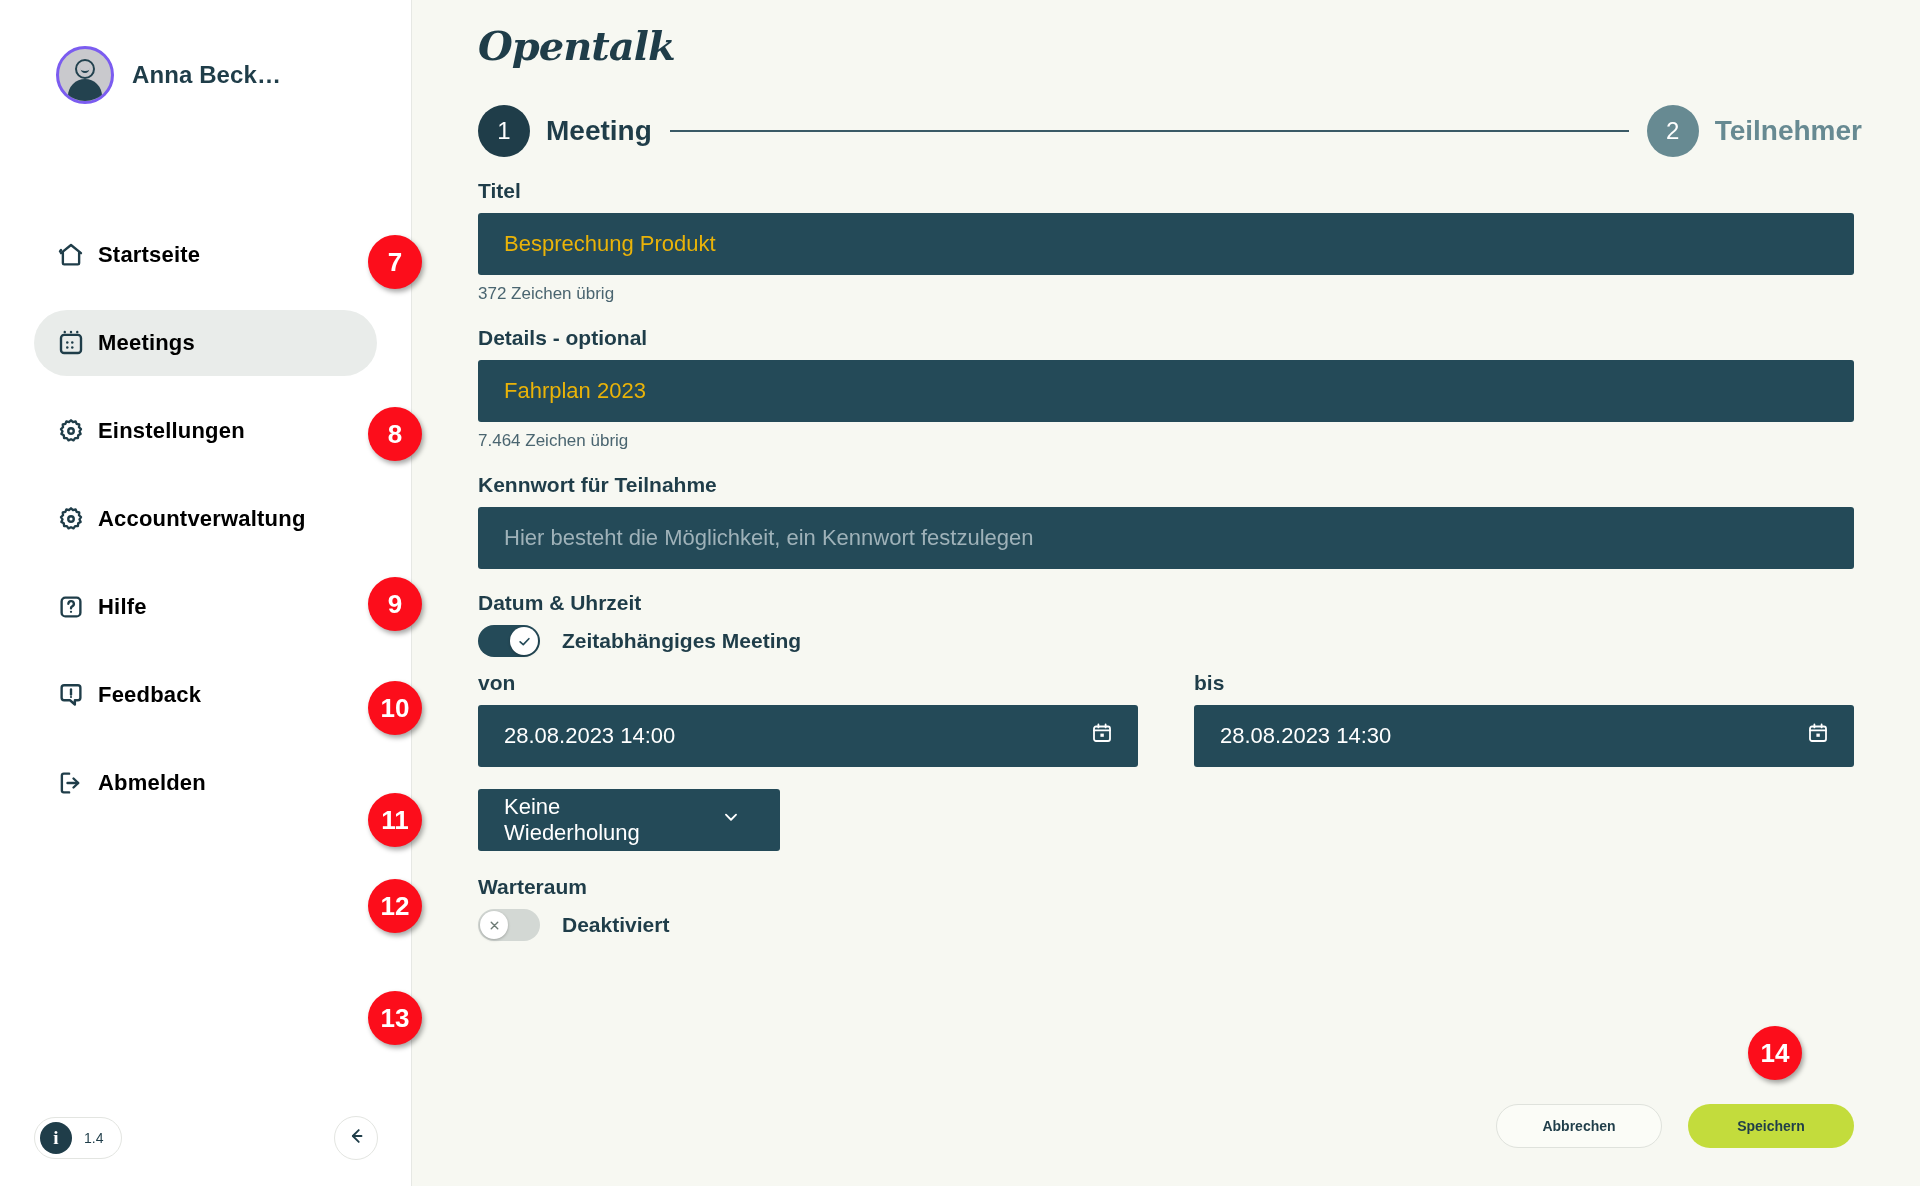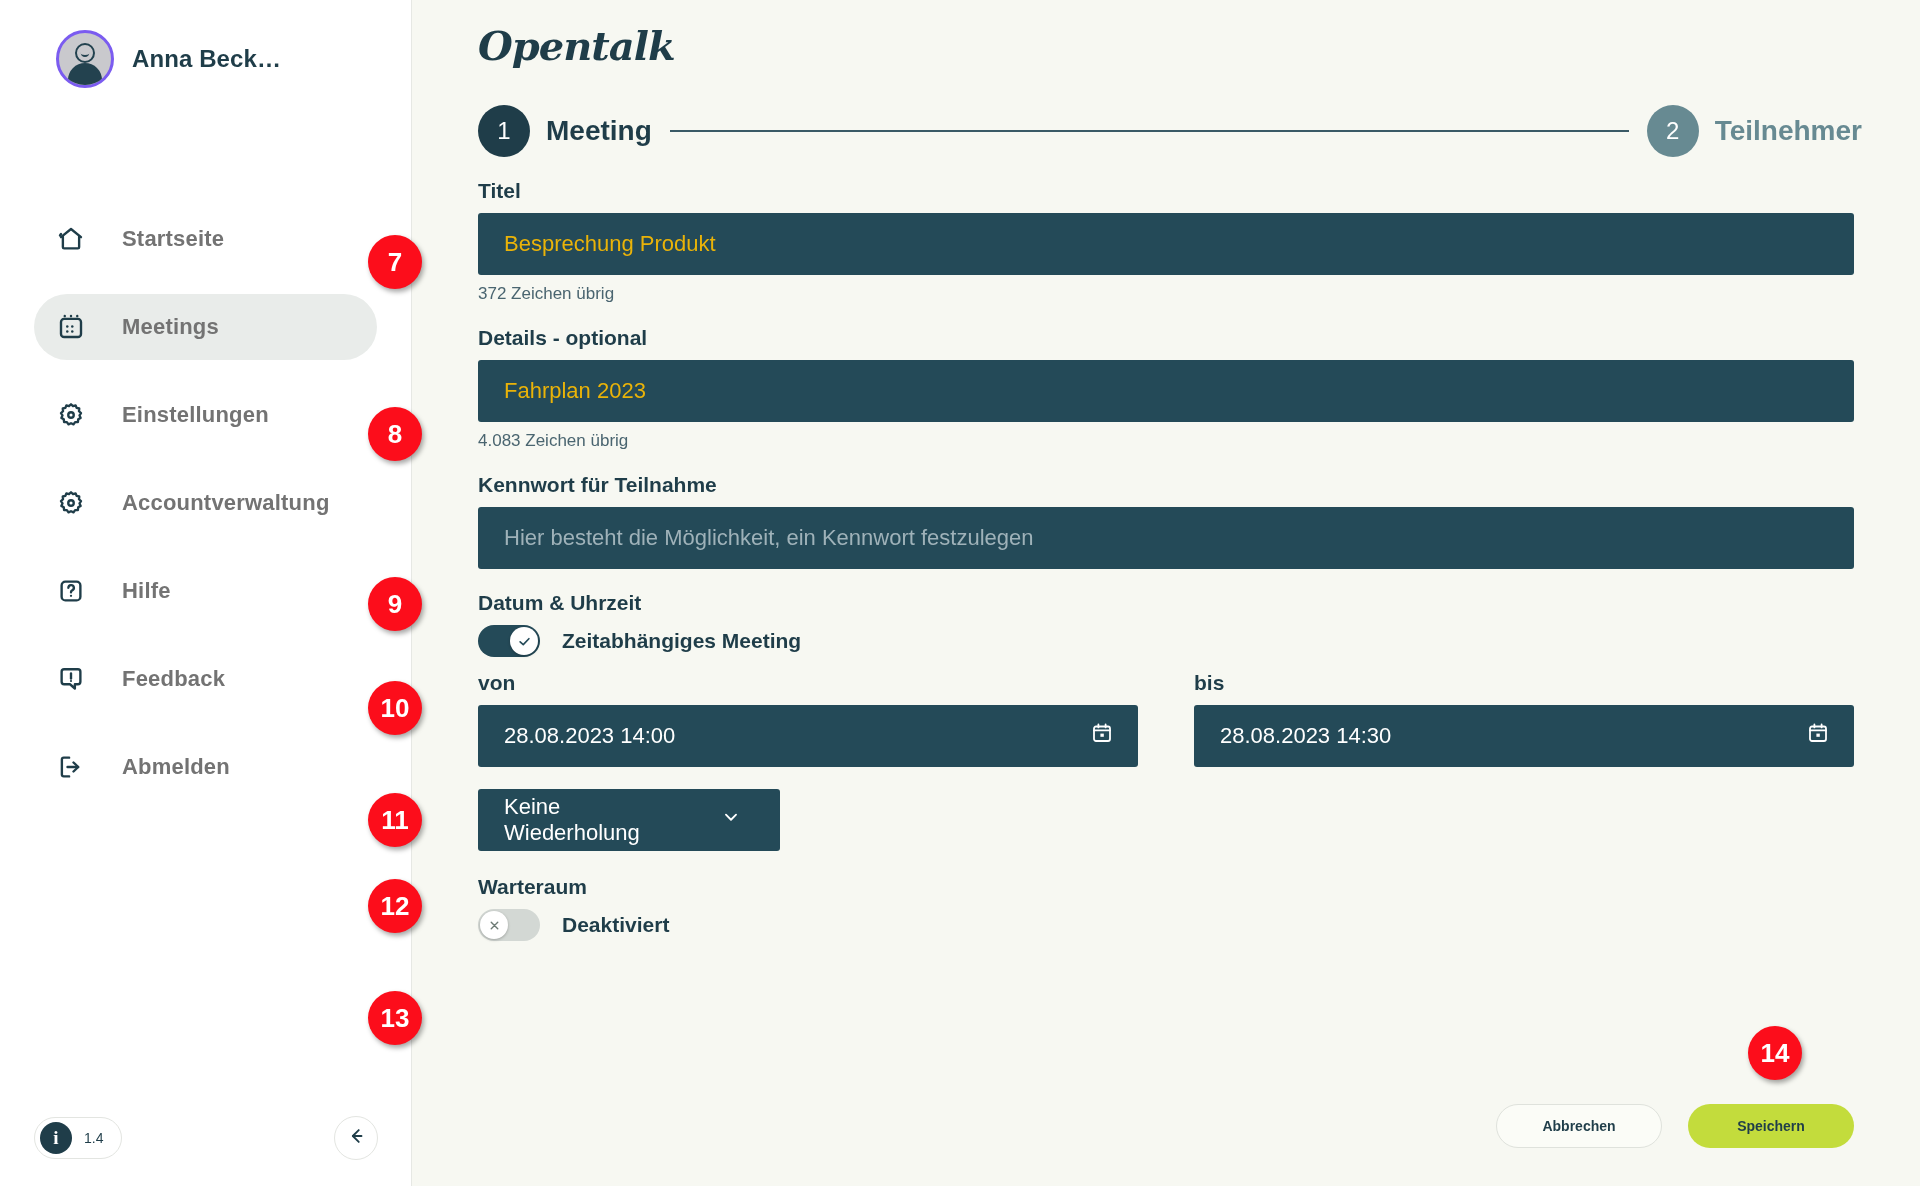--- a/index.html
+++ b/index.html
@@ -14,21 +14,21 @@
   
   .sidebar {
     width: 412px; height: 1186px;
     background: #ffffff;
     border-right: 1px solid #e6e8e4;
     position: relative;
     flex: 0 0 412px;
   }
   .user-block {
     display: flex; align-items: center; gap: 18px;
-    padding: 30px 0 0 56px;
+    padding: 46px 0 0 56px;
   }
   .avatar {
     width: 58px; height: 58px; border-radius: 50%;
     background: #c9c9cd;
     border: 3px solid #7b5cf0;
     position: relative; overflow: hidden;
     flex: 0 0 58px;
   }
   .avatar .head {
     position: absolute; left: 50%; top: 10px;
@@ -50,24 +50,24 @@
     background: #23424f;
     border-radius: 17px 17px 0 0;
   }
   .user-name {
     font-size: 24px; font-weight: 700; color: #1f3d49;
     letter-spacing: .1px;
   }
 
   .nav { margin-top: 118px; padding: 0 34px; }
   .nav-item {
-    display: flex; align-items: center; gap: 36px;
+    display: flex; align-items: center; gap: 12px;
     height: 66px; padding: 0 22px;
     border-radius: 33px;
-    color: #737373;
+    color: #000000;
     cursor: pointer;
     margin-bottom: 22px;
   }
   .nav-item.active { background: #e9ecea; }
   .nav-item .label { font-size: 22px; font-weight: 700; letter-spacing: .2px; }
   .nav-ico { width: 30px; height: 30px; flex: 0 0 30px; display:block; }
 
   
   .sidebar-foot {
     position: absolute; left: 0; bottom: 0;
@@ -348,21 +348,21 @@
 
       <div class="grp">
         <div class="fld-label">Titel</div>
         <div class="input">Besprechung Produkt</div>
         <div class="helper">372 Zeichen übrig</div>
       </div>
 
       <div class="grp">
         <div class="fld-label">Details - optional</div>
         <div class="input">Fahrplan 2023</div>
-        <div class="helper">4.083 Zeichen übrig</div>
+        <div class="helper">7.464 Zeichen übrig</div>
       </div>
 
       <div class="grp">
         <div class="fld-label">Kennwort für Teilnahme</div>
         <div class="input ph">Hier besteht die Möglichkeit, ein Kennwort festzulegen</div>
       </div>
 
       <div class="grp" style="margin-bottom:14px">
         <div class="fld-label">Datum &amp; Uhrzeit</div>
         <div class="toggle-row">

